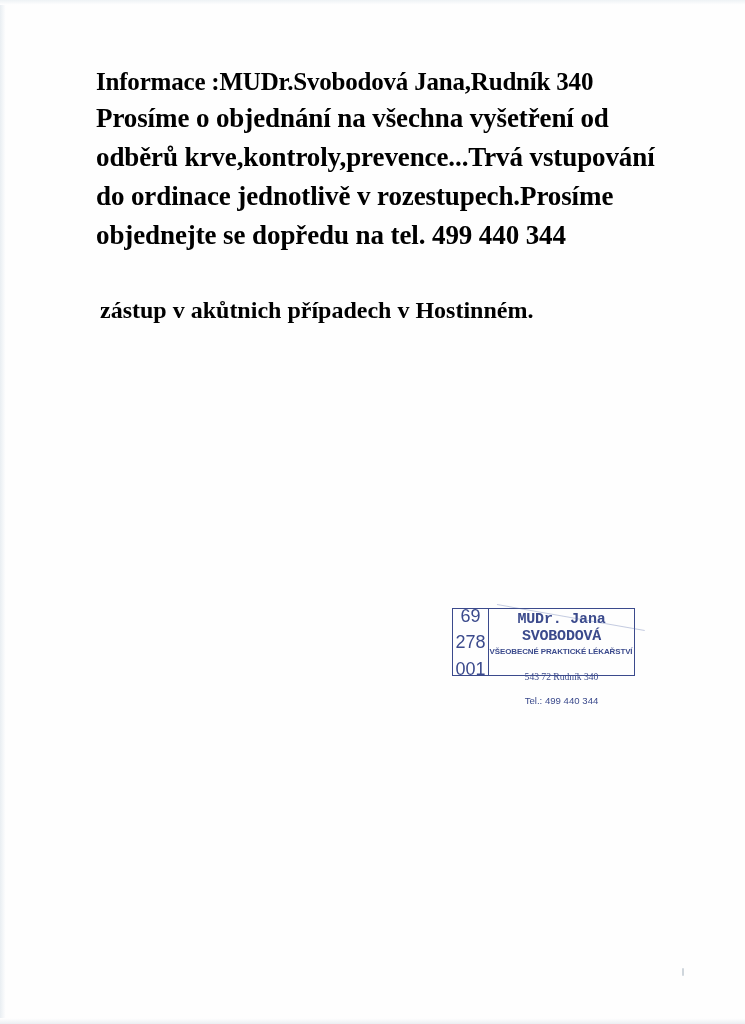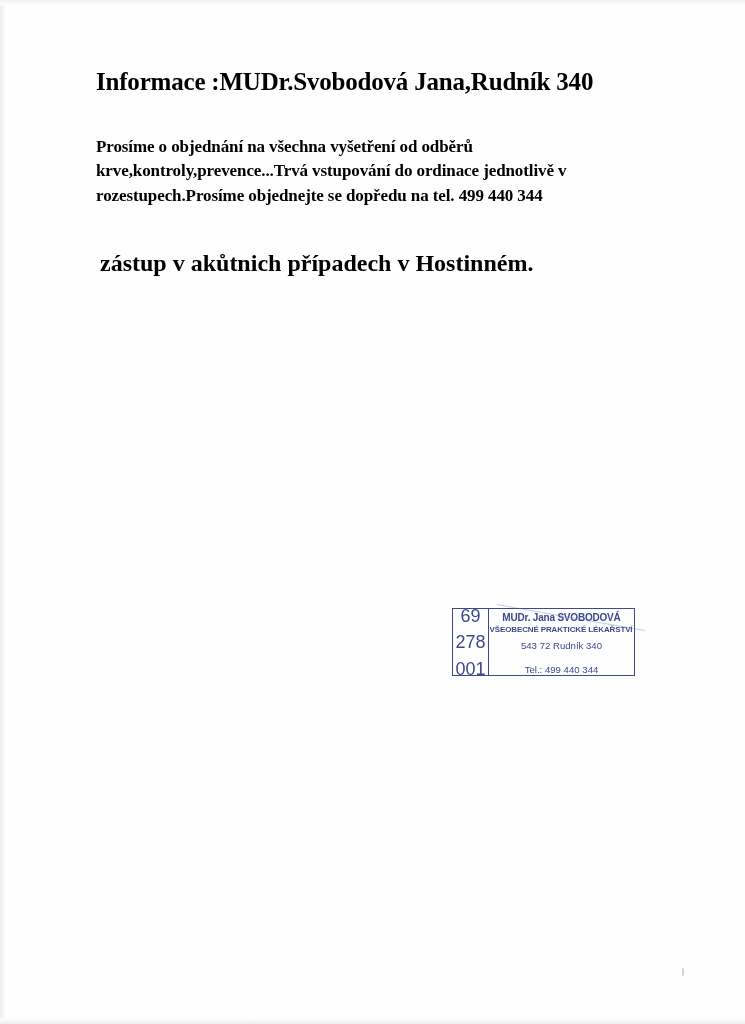--- a/index.html
+++ b/index.html
@@ -48,24 +48,23 @@
   .heading {
     font-family: "Liberation Serif", serif;
     font-weight: bold;
     font-size: 25px;
     line-height: 1.30;
     letter-spacing: -0.2px;
     margin: 0 0 0 0;
     width: 595px;
   }
   .para-block {
-    margin-top: 36px;
-    font-family: "Liberation Serif", serif;
-    font-weight: bold;
-    font-size: 17px;
+    font-family: "Liberation Serif", serif;
+    font-weight: bold;
+    font-size: 27px;
     line-height: 1.45;
     letter-spacing: -0.1px;
     width: 575px;
   }
   .dovolena-block {
     margin-top: 40px;
   }
   .dovolena-line {
     font-family: "Liberation Serif", serif;
     font-weight: bold;
@@ -122,40 +121,40 @@
   .stamp-right {
     flex: 1;
     display: flex;
     flex-direction: column;
     align-items: center;
     justify-content: flex-start;
     padding-top: 3px;
     text-align: center;
   }
   .stamp-name {
-    font-family: Liberation Sans, sans-serif;
-    font-size: 10px;
+    font-family: Liberation Mono, monospace;
+    font-size: 15px;
     font-weight: bold;
     letter-spacing: -0.2px;
     line-height: 1.1;
   }
   .stamp-spec {
     font-family: "Liberation Sans", sans-serif;
     font-size: 7.8px;
     font-weight: bold;
     letter-spacing: -0.1px;
     line-height: 1.2;
     margin-top: 2px;
     transform: scaleX(1.02);
   }
   .stamp-addr {
-    font-family: Liberation Sans, sans-serif;
+    font-family: Liberation Serif, serif;
     font-size: 9.6px;
     line-height: 1.25;
-    margin-top: 6px;
+    margin-top: 15px;
   }
   .stamp-tel {
     font-family: "Liberation Sans", sans-serif;
     font-size: 9.6px;
     line-height: 1.25;
     margin-top: 12px;
   }
   
   .stamp-artifact {
     position: absolute;

